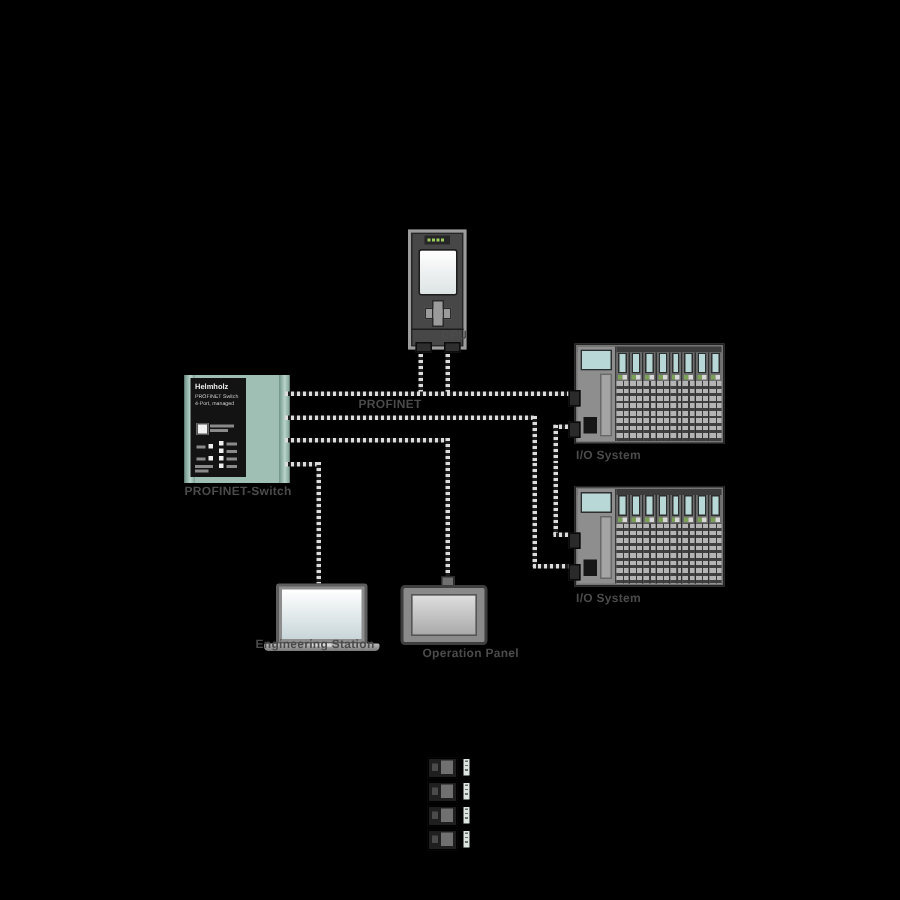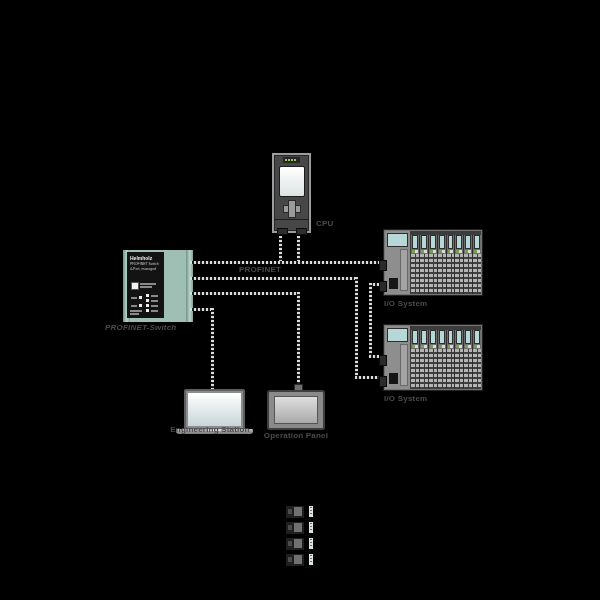--- a/index.html
+++ b/index.html
@@ -144,38 +144,38 @@
         <div class="plabel"></div>
       </div>
         <div class="port">
         <div class="jack"></div>
         <div class="jack-in"></div>
         <div class="jack-tab"></div>
         <div class="plabel"></div>
       </div>
       </div>
   </div>
-  <div class="cap" style="left:105px;top:323px;font-style:italic;">PROFINET-Switch</div>
+  <div class="cap" style="left:123px;top:323px;">PROFINET-Switch</div>
 
   <div class="abs cpu">
     <div class="cpu-leds">
         <div class="dot"></div>
         <div class="dot"></div>
         <div class="dot"></div>
         <div class="dot"></div>
       </div>
     <div class="cpu-screen"></div>
     <div class="cross-h"></div>
     <div class="cross-v"></div>
     <div class="cross-core"></div>
     <div class="cpu-split"></div>
     <div class="foot" style="left:3px;"></div>
     <div class="foot" style="left:22px;"></div>
   </div>
-  <div class="cap" style="left:316px;top:219px;">CPU</div>
+  <div class="cap" style="left:294px;top:219px;">CPU</div>
 
   <div class="vline" style="left:279px;top:236px;height:27px;"></div>
   <div class="vline" style="left:297px;top:236px;height:27px;"></div>
   <div class="hline" style="left:190px;top:261px;width:190px;"></div>
   <div class="hline" style="left:190px;top:277px;width:167px;"></div>
   <div class="vline" style="left:355px;top:277px;height:101px;"></div>
   <div class="hline" style="left:355px;top:376px;width:25px;"></div>
   <div class="hline" style="left:369px;top:283px;width:11px;"></div>
   <div class="vline" style="left:369px;top:283px;height:74px;"></div>
   <div class="hline" style="left:369px;top:355px;width:11px;"></div>
@@ -314,15 +314,15 @@
   </div>
   <div class="abs laptop-base">
     <div class="laptop-notch"></div>
   </div>
   <div class="cap center" style="left:160px;top:425px;width:100px;">Engineering Station</div>
 
   <div class="abs mon-stub"></div>
   <div class="abs monitor">
     <div class="monitor-screen"></div>
   </div>
-  <div class="cap center" style="left:246px;top:431px;width:100px;">Operation Panel</div>
+  <div class="cap center" style="left:246px;top:431px;width:100px;text-align:right;">Operation Panel</div>
 
 </div>
 
 </body></html>

